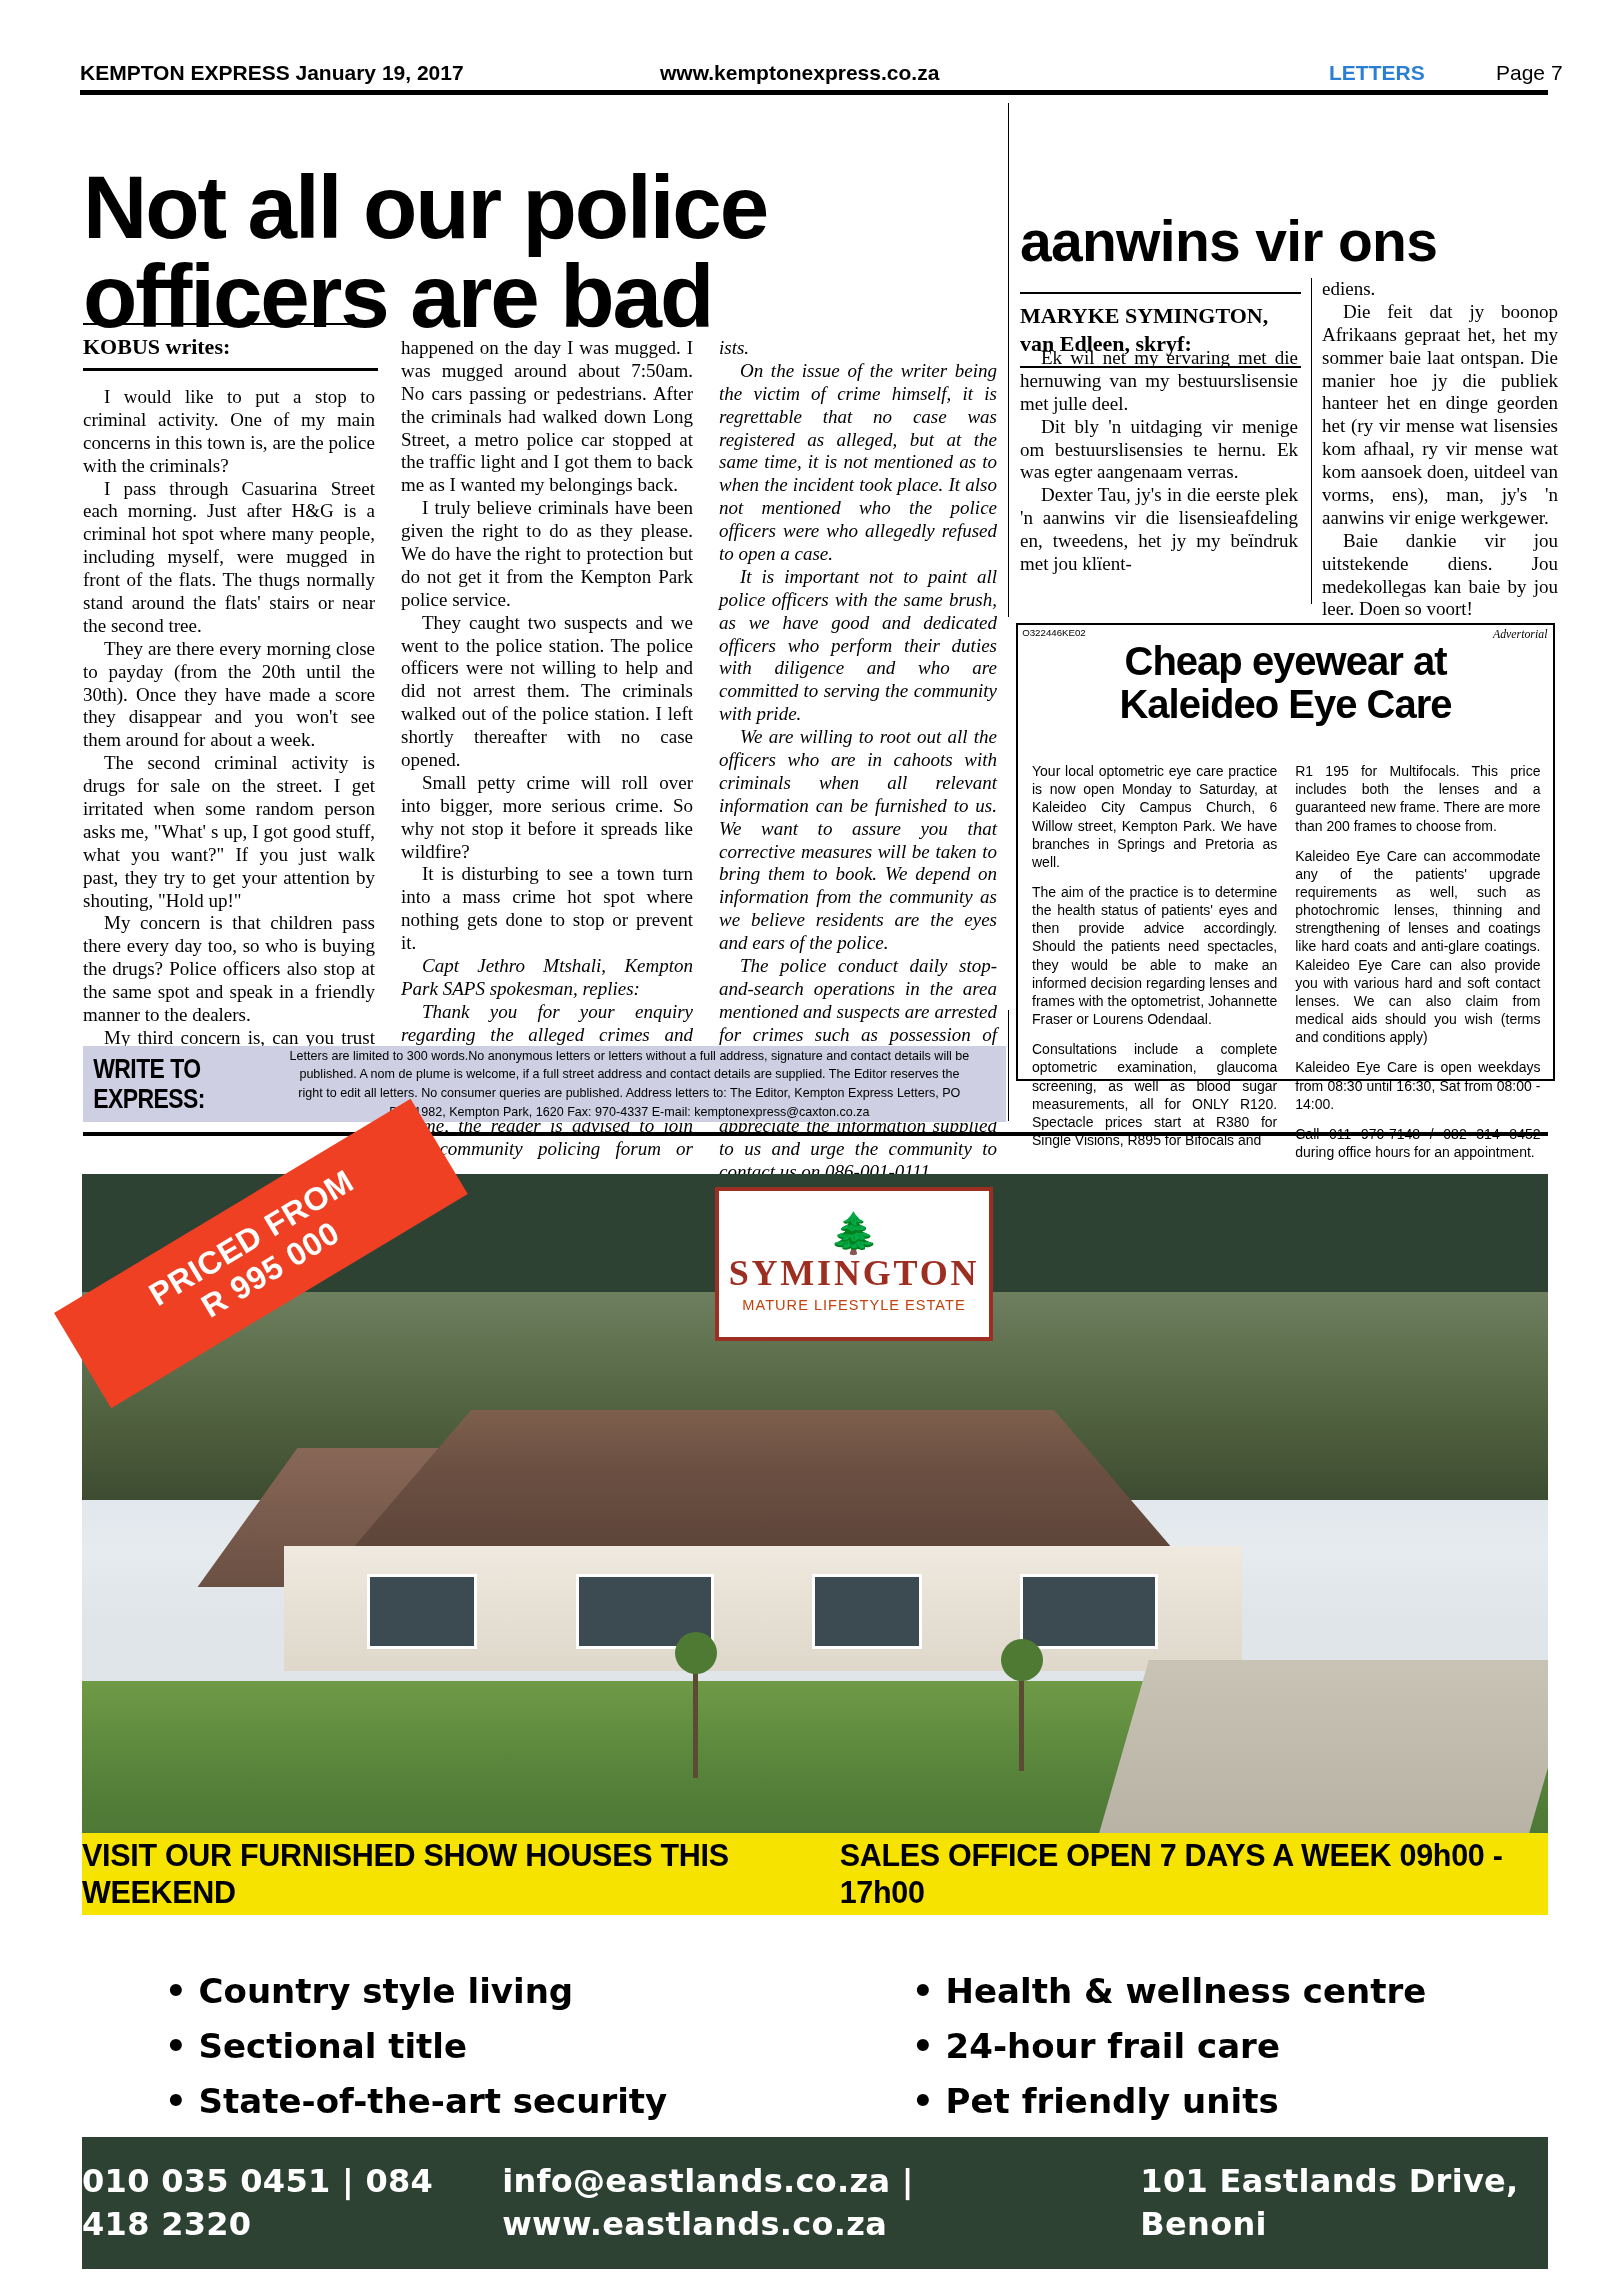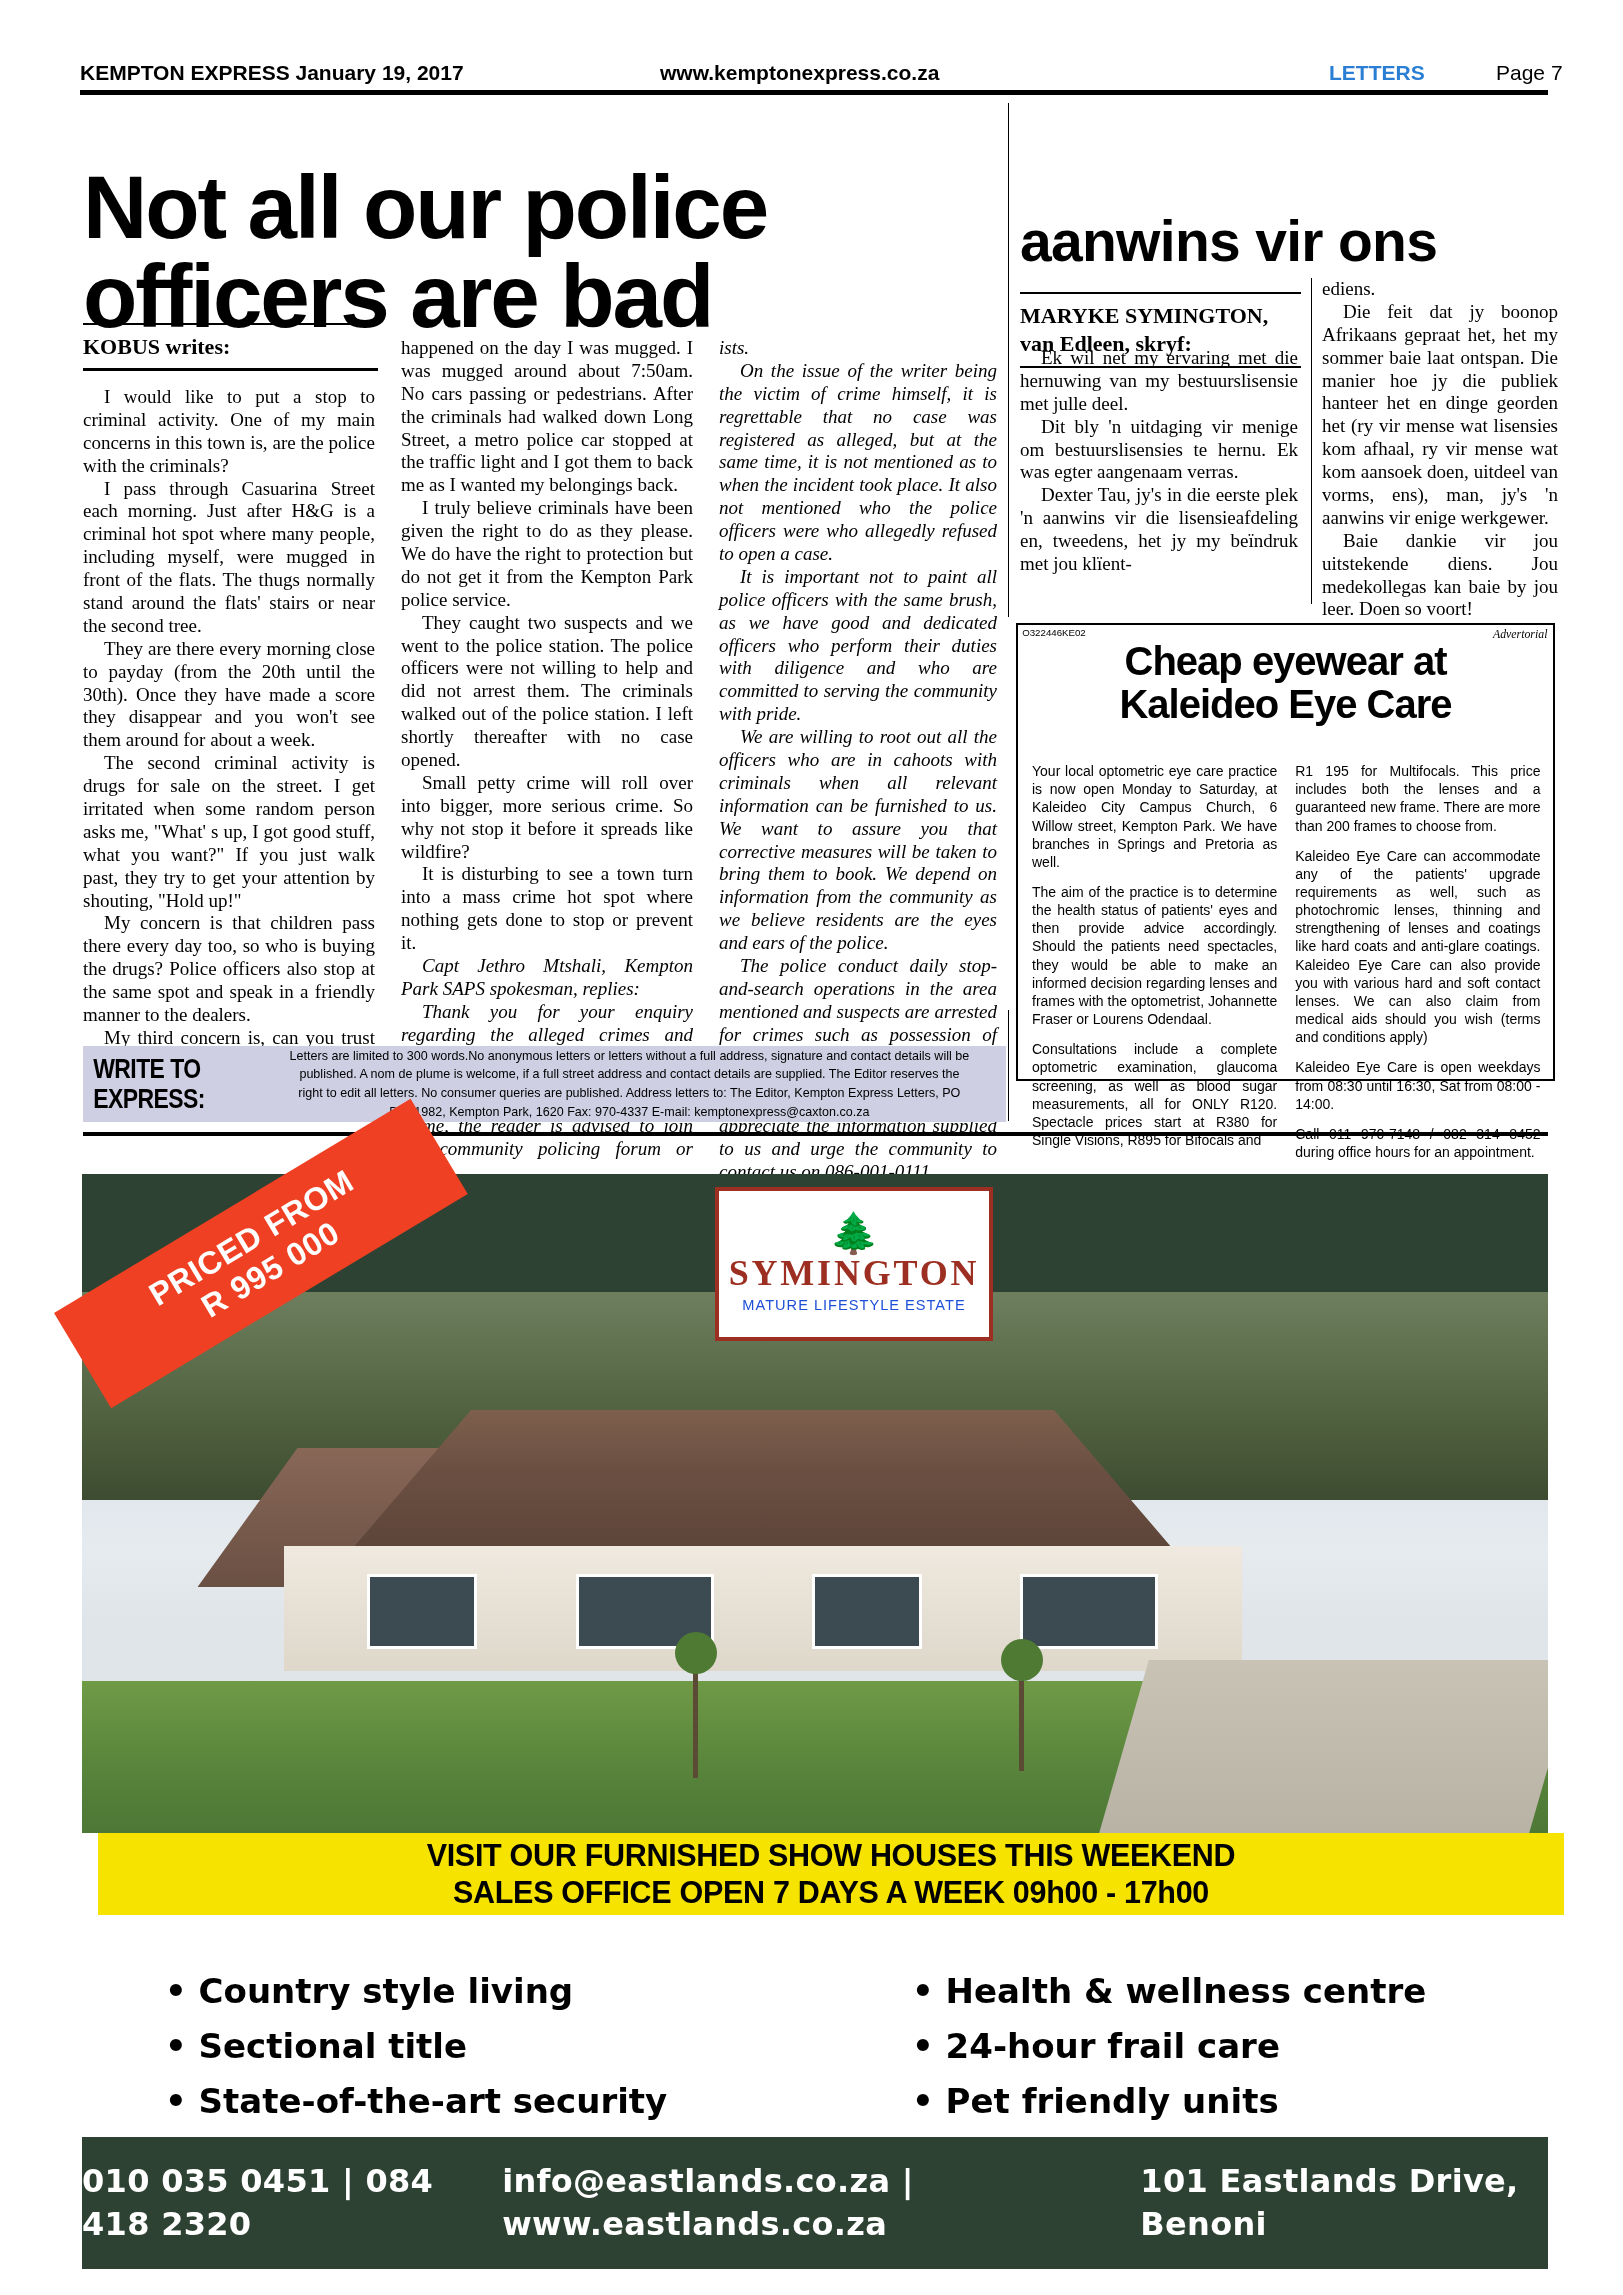--- a/index.html
+++ b/index.html
@@ -80,21 +80,21 @@
   
   .east{position:absolute;left:82px;top:1174px;width:1466px;height:783px;}
   .east-top{position:absolute;left:0;top:0;width:100%;height:177px;background:#2e4233;}
   .east-logo{position:absolute;left:633px;top:12.5px;width:278px;height:154px;
        background:#fff;border:4.9px solid #9c2f22;box-sizing:border-box;
        display:flex;flex-direction:column;align-items:center;justify-content:center;}
   .east-logo-tree{font-size:40px;line-height:1;color:#9c2f22;}
   .east-logo-name{font-family:"Liberation Serif",serif;font-weight:700;font-size:36px;
        letter-spacing:2.8px;color:#9c2f22;margin-top:-1.4px;}
   .east-logo-sub{font-family:"Liberation Sans",sans-serif;font-size:14.6px;
-       letter-spacing:1px;color:#1d4ed8;margin-top:2.8px;}
+       letter-spacing:1px;color:#c2410c;margin-top:2.8px;}
   .banner{position:absolute;left:-28px;top:139px;width:416px;height:111px;
        background:#ef4023;transform:rotate(-31deg);transform-origin:left top;
        display:flex;flex-direction:column;align-items:center;justify-content:center;
        z-index:6;box-shadow:0 0 0 0 transparent;}
   .banner-l1{font-family:"Liberation Sans",sans-serif;font-weight:700;font-size:32px;
        color:#fff;letter-spacing:0.7px;}
   .banner-l2{font-family:"Liberation Sans",sans-serif;font-weight:700;font-size:32px;
        color:#fff;letter-spacing:0.7px;}
   .east-photo{position:absolute;left:0;top:118px;width:1466px;height:541px;overflow:hidden;}
   .sky{position:absolute;inset:0;background:linear-gradient(#cfd9e2,#e6ebef 48%,#dfe5e8 60%);}
@@ -111,22 +111,22 @@
        background:linear-gradient(180deg,#efe9df,#ded7ca);}
   .win{position:absolute;background:#3c4a52;border:3.5px solid #fff;}
   .grass{position:absolute;left:0;top:389px;width:100%;height:167px;
        background:linear-gradient(180deg,#6f9a46,#55813a 60%,#4b7534);}
   .paving{position:absolute;left:1041px;top:368px;width:430px;height:180px;
        background:linear-gradient(180deg,#c9c3b6,#b8b2a5);transform:skewX(-16deg);}
   .sapling{position:absolute;width:4.9px;background:#5b4a34;}
   .sapling i{position:absolute;left:-18px;top:-21px;width:42px;height:42px;
        border-radius:50%;background:#4e7a33;display:block;}
 
-  .east-yellow{position:absolute;left:16px;top:659px;width:100%;height:82px;background:#f6e400;
-       display:flex;flex-direction:column;align-items:center;justify-content:center;}
+  .east-yellow{position:absolute;left:0;top:659px;width:100%;height:82px;background:#f6e400;
+       display:flex;align-items:center;justify-content:center;}
   .east-yellow div{font-family:"Liberation Sans",sans-serif;font-weight:700;font-size:30.5px;
        line-height:1.20;letter-spacing:-0.3px;}
 
   .east-bullets{position:absolute;left:82px;top:1964px;width:1466px;height:177px;
        display:flex;}
   .bullcol{flex:1;padding-left:83px;box-sizing:border-box;}
   .bullcol.right{padding-left:111px;}
   .bullet{font-family:"DejaVu Sans",sans-serif;font-weight:700;font-size:34px;
        line-height:1.62;white-space:nowrap;}
 

